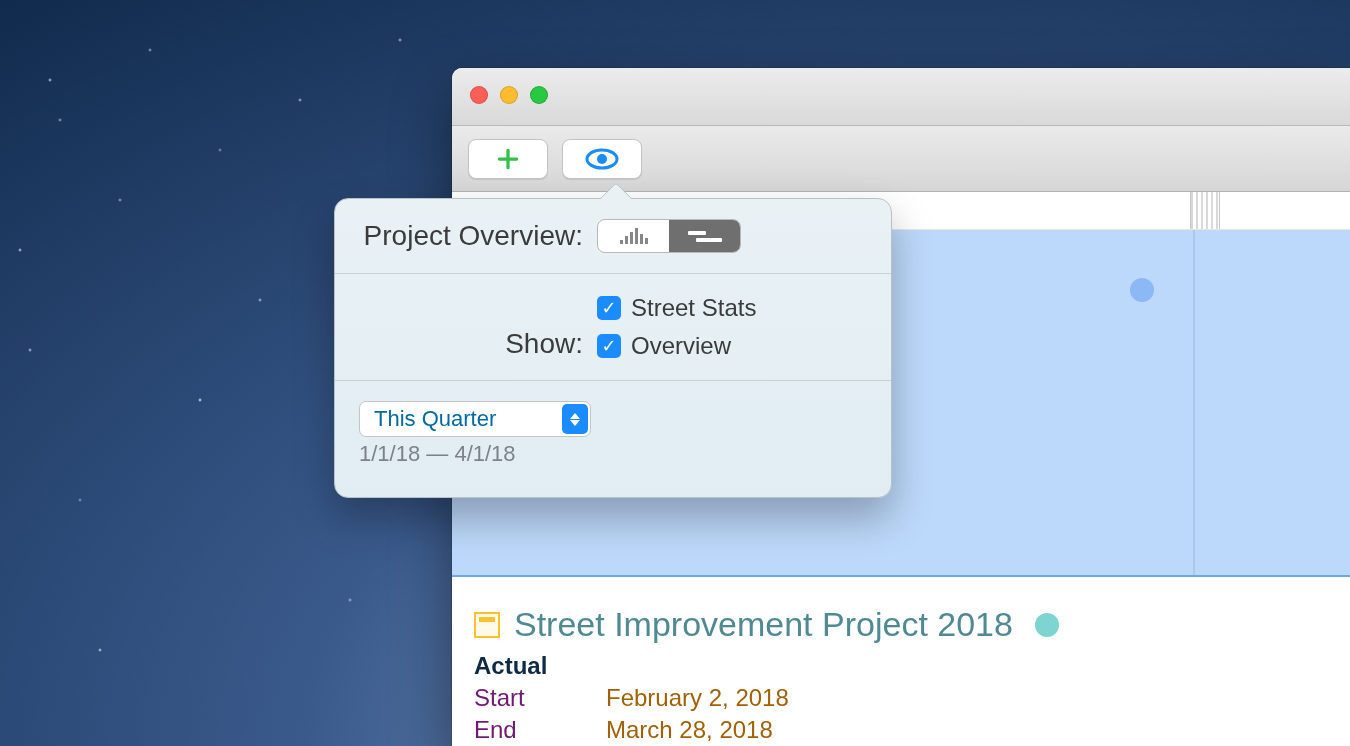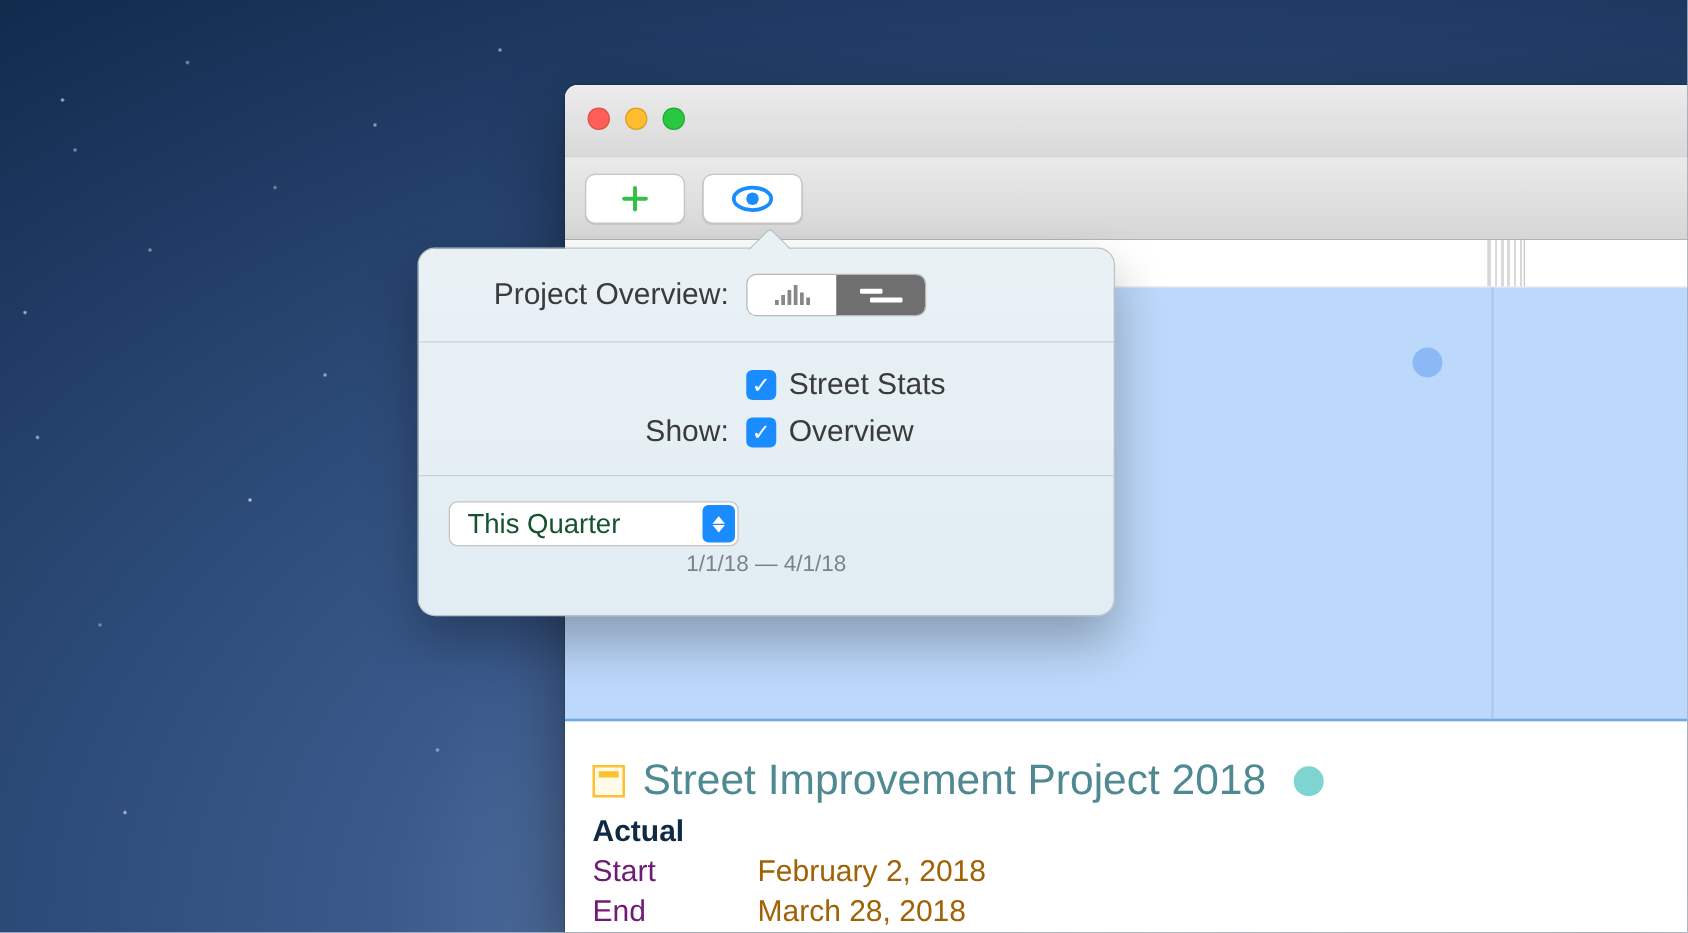--- a/index.html
+++ b/index.html
@@ -101,51 +101,51 @@
     border-left:1px solid #b7c2c7;border-top:1px solid #b7c2c7;
     transform:rotate(45deg);
     border-top-left-radius:4px;
   }
   .pop-row{
     display:flex; align-items:center; gap:14px;
     padding:20px 24px;
   }
   .pop-row + .pop-row{border-top:1px solid #c7d2d7;}
   .lbl{
-    width:224px; text-align:right; color:#3b3b3b; font-size:24px;
+    width:224px; text-align:right; color:#3b3b3b; font-size:28px;
   }
   .seg{
     display:flex; width:144px; height:34px; border-radius:8px; overflow:hidden;
     border:1px solid #b8b8b8; background:#fff;
   }
   .seg .segb{flex:1; display:flex;align-items:center;justify-content:center;}
   .seg .segb.active{background:#6f6f6f;}
   .bars-icon{display:flex;gap:2px;align-items:flex-end;height:16px}
   .bars-icon span{width:3px;background:#888;}
   .gantt-icon{display:flex;flex-direction:column;gap:3px}
   .gantt-icon span{height:4px;background:#fff;border-radius:1px}
 
   .chk-col{display:flex;flex-direction:column;gap:10px}
   .chk{display:flex;align-items:center;gap:10px;font-size:24px;color:#3b3b3b}
   .chk .box{width:24px;height:24px;border-radius:5px;background:#1a8cff;display:flex;align-items:center;justify-content:center;color:#fff;font-size:18px}
 
   .sel{
     width:232px; height:36px; background:#fff;border:1px solid #c4c4c4;border-radius:7px;
-    display:flex;align-items:center;padding:0 8px 0 14px;font-size:22px;color:#14532d;
+    display:flex;align-items:center;padding:0 8px 0 14px;font-size:22px;color:#0369a1;
     position:relative;
   }
   .sel .stepper{
     position:absolute; right:2px; top:2px; bottom:2px; width:26px;
     background:#1a8cff;border-radius:5px;display:flex;flex-direction:column;align-items:center;justify-content:center;gap:1px;
   }
   .sel .stepper::before,.sel .stepper::after{content:"";border-left:5px solid transparent;border-right:5px solid transparent}
   .sel .stepper::before{border-bottom:6px solid #fff}
   .sel .stepper::after{border-top:6px solid #fff}
 
-  .time-sub{font-size:18px;color:#7b8389;padding:0 0 22px 0;text-align:center;width:100%;margin-top:-10px}
+  .time-sub{font-size:22px;color:#7b8389;padding:0 0 22px 0;text-align:left;width:100%;margin-top:-10px}
 
   
   .proj-info{padding:28px 22px}
   .proj-title-row{display:flex;align-items:center;gap:14px}
   .proj-icon{width:26px;height:26px;border:2.5px solid #fdc02e;background:#fffbe8;position:relative}
   .proj-icon::before{content:"";position:absolute;left:3px;top:3px;right:3px;height:5px;background:#fdc02e}
   .proj-title{font-size:34px;color:#4f8a92;font-weight:400}
   .status-dot{width:24px;height:24px;border-radius:50%;background:#7dd4d1;margin-left:8px}
   .actual{font-weight:700;font-size:24px;color:#0f2a43;margin-top:8px}
   .kv{display:flex;gap:72px;font-size:24px;margin-top:4px}

